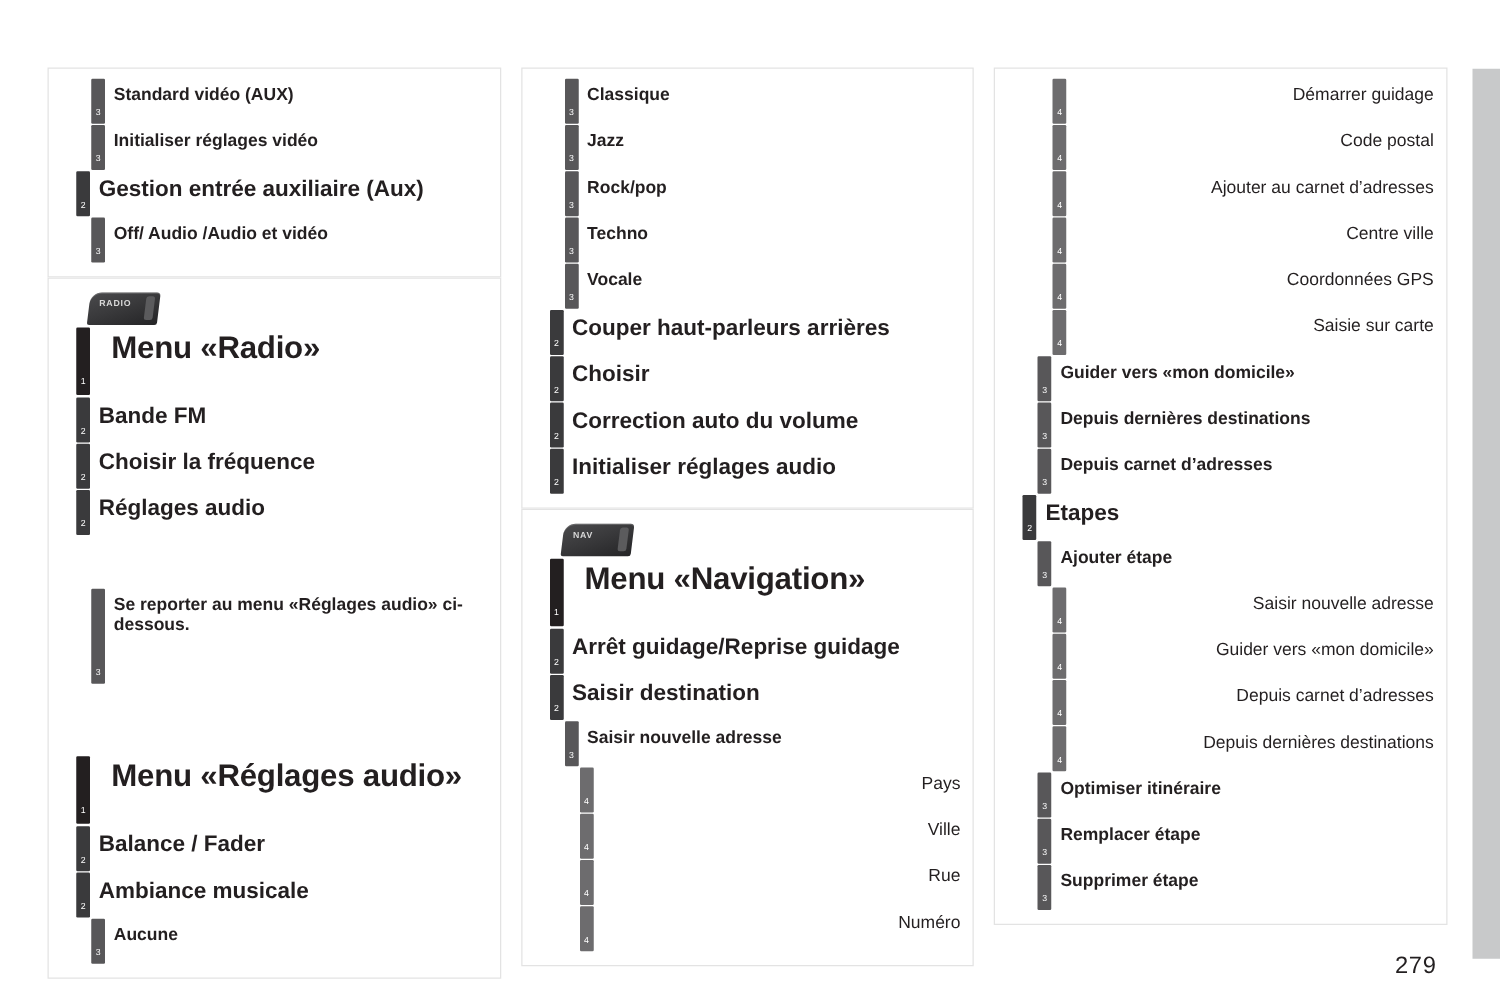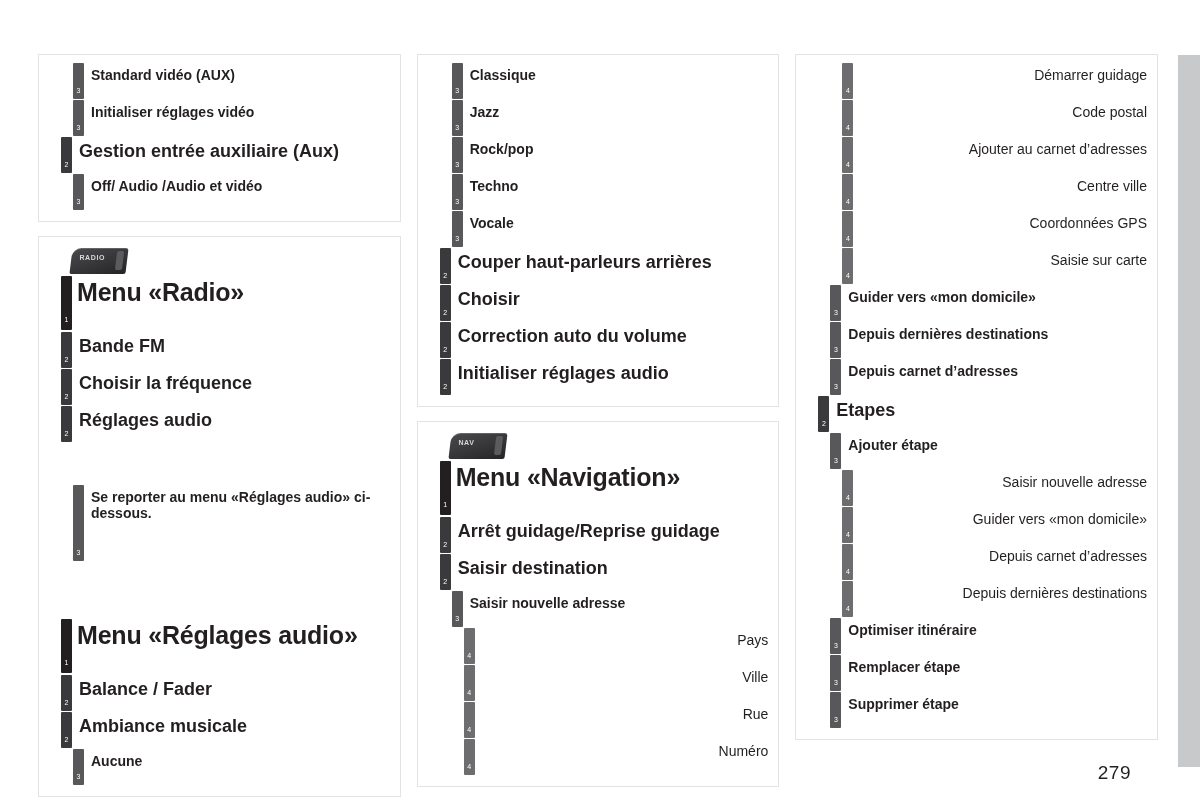--- a/index.html
+++ b/index.html
@@ -20,42 +20,41 @@
     position: absolute;
     left: 1178px;
     top: 55px;
     width: 22px;
     height: 712px;
     background: #c8c9ca;
   }
 
   .page-number {
     position: absolute;
-    left: 1071px;
+    left: 1116px;
     top: 762px;
     width: 60px;
-    text-align: right;
+    text-align: left;
     font-size: 19px;
     color: #231f20;
     letter-spacing: 0.5px;
   }
 
   .columns {
     position: absolute;
     left: 38px;
     top: 54px;
     width: 1120px;
     display: flex;
     gap: 16px;
   }
   .column {
     width: 365px;
     display: flex;
     flex-direction: column;
-    gap: 14px;
   }
 
   .card {
     background: #ffffff;
     border: 1px solid #e3e3e3;
     box-sizing: border-box;
     padding: 8px 10px 10px 10px;
     position: relative;
   }
 
@@ -116,21 +115,21 @@
     display: block;
     color: #231f20;
     line-height: 1.15;
   }
 
   
   .lvl1 { min-height: 56px; }
   .lvl1 .bar { left: 12px; height: 54px; background: #231f20; }
   .lvl1 .bar .bar-num { bottom: 7px; }
   .lvl1 .row-label {
-    margin-left: 28px;
+    margin-left: 40px;
     padding-top: 2px;
     font-size: 25px;
     font-weight: bold;
     letter-spacing: -0.2px;
   }
 
   
   .lvl2 { min-height: 37px; }
   .lvl2 .bar { left: 12px; height: 36px; background: #3a3a3c; }
   .lvl2 .bar .bar-num { bottom: 5px; }

